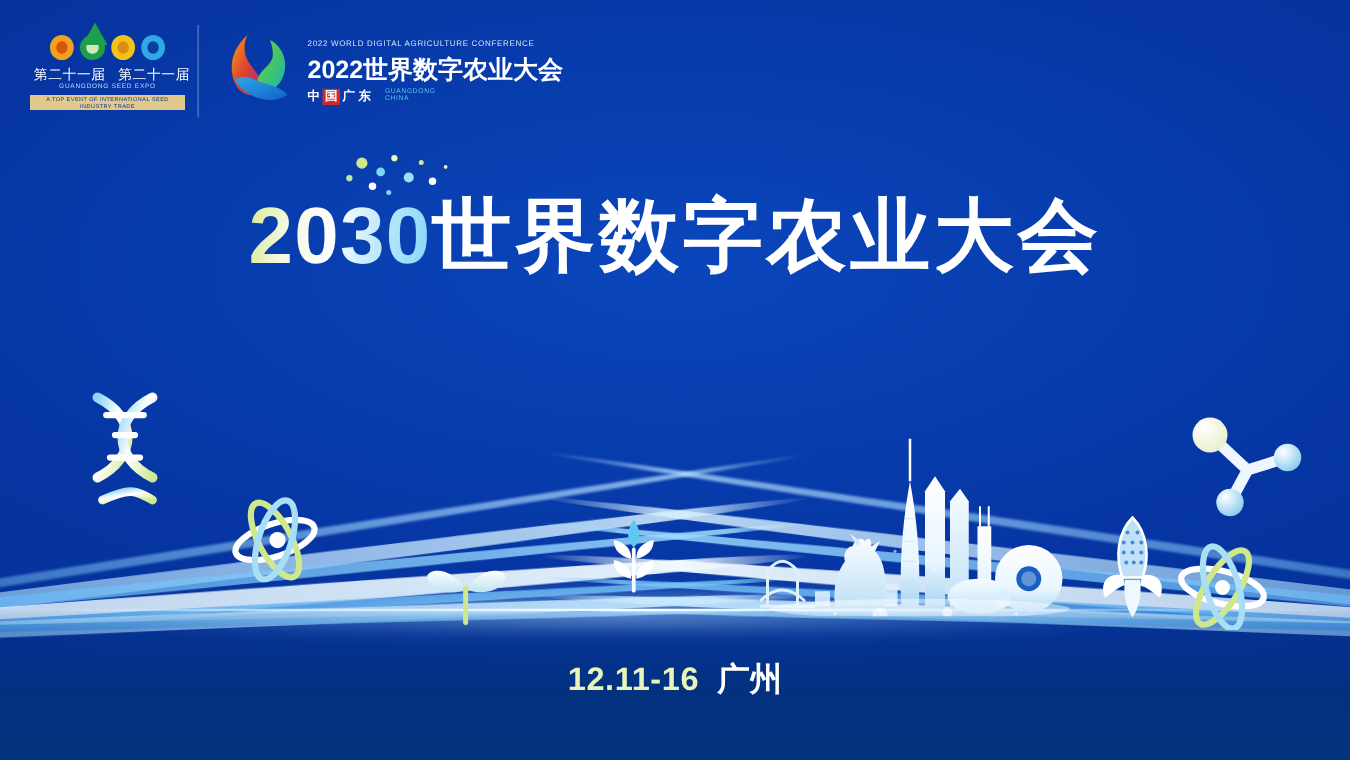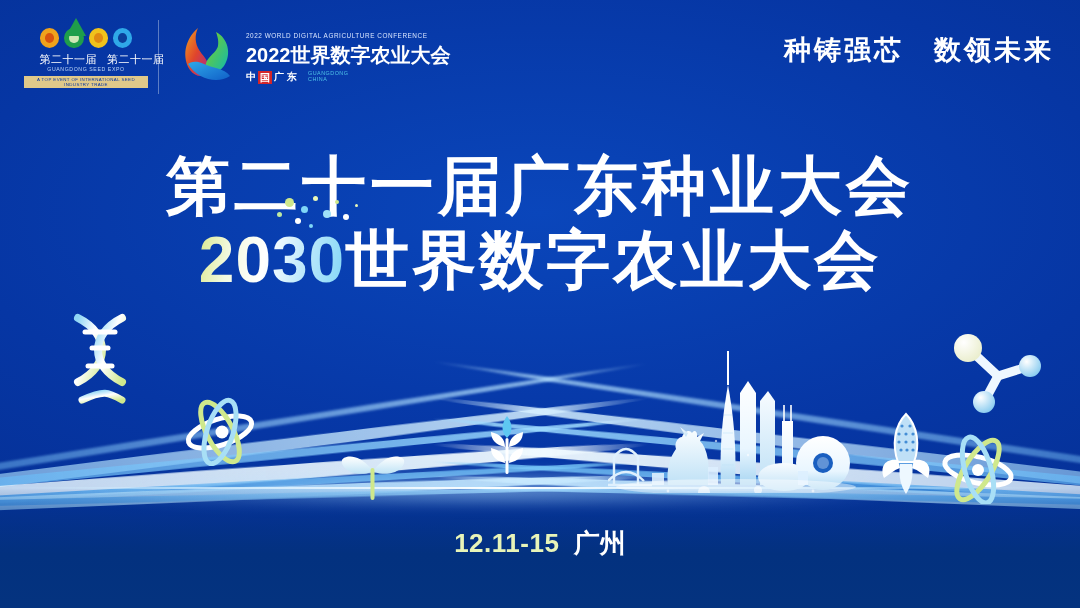--- a/index.html
+++ b/index.html
@@ -39,21 +39,21 @@
   .logoSeed{position:absolute;left:24px;top:24px;width:124px;height:66px;}
   .seedDots{position:absolute;left:16px;top:2px;width:92px;height:24px;display:flex;gap:5px;align-items:center;}
   .dot{width:20px;height:20px;border-radius:50%;position:relative;}
   .dot i{position:absolute;inset:5px;border-radius:50%;display:block;}
   .d1{background:#f0a21c;} .d1 i{background:#d8530f;}
   .d2{background:#1f9e4b;} .d2 i{background:#cfe8b6;}
   .d3{background:#f0c21c;} .d3 i{background:#e08a12;}
   .d4{background:#2fa8e8;} .d4 i{background:#0b3f9a;}
   .leafTop{position:absolute;left:42px;top:-6px;width:20px;height:18px;background:#1f9e4b;
     clip-path:polygon(50% 0%,100% 100%,0% 100%);}
-  .seedTextRow{position:absolute;left:16px;top:28px;width:124px;display:flex;align-items:center;gap:5px;justify-content:center;}
+  .seedTextRow{position:absolute;left:4px;top:28px;width:124px;display:flex;align-items:center;gap:5px;justify-content:flex-end;}
   .seedCN{color:#ffffff;font-size:11px;letter-spacing:.5px;white-space:nowrap;}
   .seedBar{width:1px;height:13px;background:#ffffff;opacity:.85;}
   .seedCN2{color:#ffffff;font-size:11px;letter-spacing:.5px;white-space:nowrap;}
   .seedEN{position:absolute;left:0;top:42px;width:124px;text-align:center;color:#bcd4f6;font-size:5.2px;letter-spacing:.6px;}
   .seedEN2{position:absolute;left:0;top:52px;width:124px;text-align:center;color:#0534a0;font-size:4.4px;letter-spacing:.4px;background:#e0c98a;padding:1px 0;}
 
   .divider{position:absolute;left:158px;top:20px;width:1px;height:74px;background:rgba(255,255,255,.35);}
 
   .logoWdac{position:absolute;left:176px;top:22px;width:180px;height:70px;}
   .wdacMark{position:absolute;left:0;top:2px;width:64px;height:64px;}
@@ -352,40 +352,38 @@
       <div class="wdacEN">2022 WORLD DIGITAL AGRICULTURE CONFERENCE</div>
       <div class="wdacCN">2022世界数字农业大会</div>
       <div class="wdacFlag">
         <span class="flagCh">中</span>
         <span class="flagBox">国</span>
         <span class="flagCh">广 东</span>
       </div>
       <div class="wdacEN2">GUANGDONG CHINA</div>
     </div>
 
-    <div class="slogan">种铸强芯　数领未来</div>
   </div>
 
   <div class="titleWrap">
-    <div class="t1">第二十一届广东种业大会</div>
     <div class="t2">
       <span class="particles">
         <i class="pt" style="left:46px;top:2px;width:9px;height:9px;background:#cfe88c;"></i>
         <i class="pt" style="left:62px;top:10px;width:7px;height:7px;background:#7fd6f7;"></i>
         <i class="pt" style="left:74px;top:0px;width:5px;height:5px;background:#eaf7b8;"></i>
         <i class="pt" style="left:56px;top:22px;width:6px;height:6px;background:#ffffff;"></i>
         <i class="pt" style="left:84px;top:14px;width:8px;height:8px;background:#9fe0f8;"></i>
         <i class="pt" style="left:96px;top:4px;width:4px;height:4px;background:#cfe88c;"></i>
         <i class="pt" style="left:104px;top:18px;width:6px;height:6px;background:#ffffff;"></i>
         <i class="pt" style="left:38px;top:16px;width:5px;height:5px;background:#bfe9a0;"></i>
         <i class="pt" style="left:70px;top:28px;width:4px;height:4px;background:#7fd6f7;"></i>
         <i class="pt" style="left:116px;top:8px;width:3px;height:3px;background:#eaf7b8;"></i>
       </span>
       <span class="year">2030</span><span class="cn">世界数字农业大会</span>
     </div>
   </div>
 
   <div class="dateRow">
-    <span class="dnum">12.11-15</span>
+    <span class="dnum">12.11-16</span>
     <span class="dcity">广州</span>
   </div>
 
 </div>
 
 </body></html>

